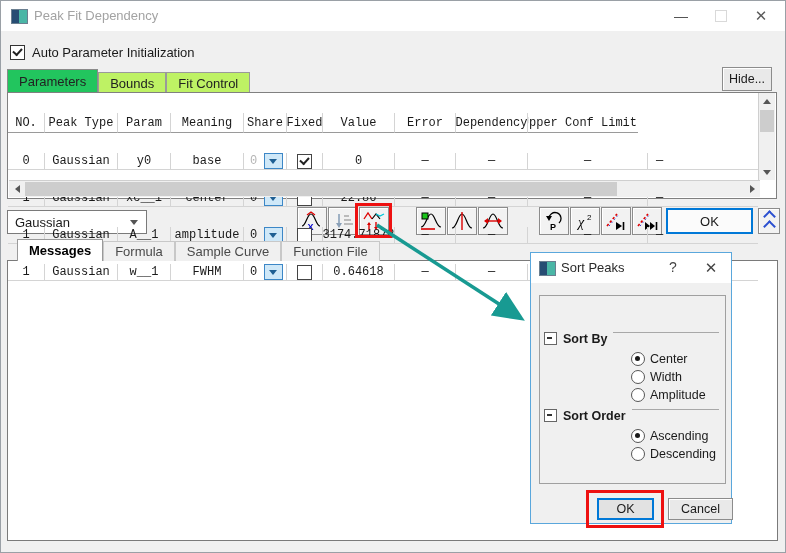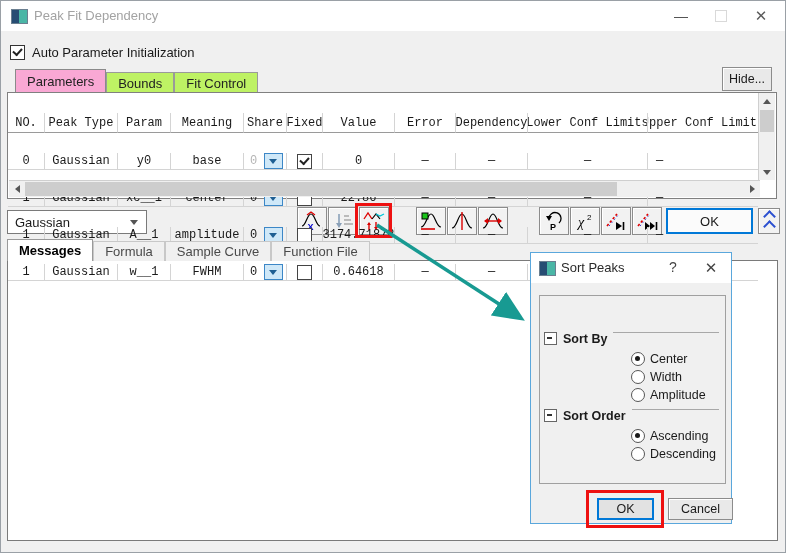--- a/index.html
+++ b/index.html
@@ -19,21 +19,21 @@
   .ctrl.close{right:4px;color:#5a5a5a;font-size:15px;}
   
   .cbrow{position:absolute;left:9px;top:44px;display:flex;align-items:center;gap:7px;}
   .cb{width:13px;height:13px;border:1px solid #333;background:#fff;position:relative;}
   .cb.on::after{content:"";position:absolute;left:2px;top:2px;width:7px;height:4px;
        border-left:2px solid #222;border-bottom:2px solid #222;transform:rotate(-48deg);}
   
   .tabs1{position:absolute;left:6px;top:71px;height:20px;display:flex;align-items:flex-end;}
   .tab1{height:18px;padding:1px 11px 0;border:1px solid #9a9a9a;border-bottom:none;
         background:#bef264;color:#222;display:flex;align-items:center;font-size:13px;}
-  .tab1.active{height:21px;background:#f9a8d4;z-index:5;position:relative;border-color:#8a8a8a;margin-left:8px;}
+  .tab1.active{height:21px;background:#22c55e;z-index:5;position:relative;border-color:#8a8a8a;}
   .hidebtn{position:absolute;right:13px;top:66px;width:48px;height:22px;background:#e9e9e9;
         border:1px solid #8c8c8c;box-shadow:inset 1px 1px 0 #fff;display:flex;align-items:center;justify-content:center;font-size:12.5px;}
   
   .tablebox{position:absolute;left:6px;top:91px;width:768px;height:105px;background:#fff;
         border:1px solid #808080;display:flex;z-index:2;}
   .tgrid{width:750px;font-family:"Liberation Mono",monospace;font-size:12px;}
   .trow{display:flex;height:17px;margin-top:20px;}
   .trow.thead{height:20px;}
   .tc{box-sizing:border-box;border-right:1px solid #d4d4d4;border-bottom:1px solid #d4d4d4;
       display:flex;align-items:center;justify-content:center;overflow:hidden;white-space:nowrap;}
@@ -71,21 +71,21 @@
       border-left:4px solid transparent;border-right:4px solid transparent;border-top:5px solid #555;}
   .tbtn{position:absolute;top:206px;width:30px;height:28px;background:#f2f2f2;border:1px solid #8c8c8c;
       box-shadow:inset 1px 1px 0 #fff;display:flex;align-items:center;justify-content:center;box-sizing:border-box;}
   .okmain{position:absolute;left:665px;top:207px;width:87px;height:26px;background:#fbfbfb;
       border:2px solid #0078d7;display:flex;align-items:center;justify-content:center;box-sizing:border-box;font-size:13px;}
   .expbtn{position:absolute;left:757px;top:207px;width:22px;height:26px;background:#f2f2f2;border:1px solid #8c8c8c;
       box-shadow:inset 1px 1px 0 #fff;display:flex;flex-direction:column;align-items:center;justify-content:center;gap:1px;box-sizing:border-box;}
   .bluechev{width:7px;height:7px;border-left:2px solid #2b4fd0;border-top:2px solid #2b4fd0;transform:rotate(45deg);}
   .redbox-sort{position:absolute;left:354px;top:202px;width:37px;height:35px;border:3px solid #ee1111;z-index:20;box-sizing:border-box;}
   
-  .tabs2{position:absolute;left:6px;top:239px;height:21px;display:flex;align-items:flex-end;z-index:3;}
+  .tabs2{position:absolute;left:16px;top:239px;height:21px;display:flex;align-items:flex-end;z-index:3;}
   .tab2{height:19px;padding:0 11px;border:1px solid #c8c8c8;border-bottom:none;background:#f0f0f0;
       color:#4a4a4a;display:flex;align-items:center;font-size:13px;}
   .tab2.active{height:21px;background:#fff;color:#000;font-weight:bold;border-color:#9a9a9a;position:relative;z-index:4;}
   .msgpanel{position:absolute;left:6px;top:259px;width:771px;height:281px;background:#fff;border:1px solid #7a7a7a;box-sizing:border-box;}
   
   #arrowsvg{position:absolute;left:0;top:0;z-index:60;pointer-events:none;}
   
   .dlg{position:absolute;left:530px;top:252px;width:202px;height:272px;background:#f0f0f0;
       border:1px solid #5aa7dc;z-index:40;box-sizing:border-box;}
   .dlg .titlebar{height:30px;}
@@ -143,21 +143,20 @@
         <div class="trow thead">
           <div class="tc c0">NO.</div>
           <div class="tc c1">Peak Type</div>
           <div class="tc c2">Param</div>
           <div class="tc c3">Meaning</div>
           <div class="tc c4">Share</div>
           <div class="tc c5">Fixed</div>
           <div class="tc c6">Value</div>
           <div class="tc c7">Error</div>
           <div class="tc c8">Dependency</div>
-          <div class="tc c9">Lower Conf Limits</div>
           <div class="tc c10">Upper Conf Limits</div>
         </div>
 
         <div class="trow">
           <div class="tc c0">0</div>
           <div class="tc c1">Gaussian</div>
           <div class="tc c2">y0</div>
           <div class="tc c3">base</div>
           <div class="tc c4">
             <span class="sharenum dim">0</span>

